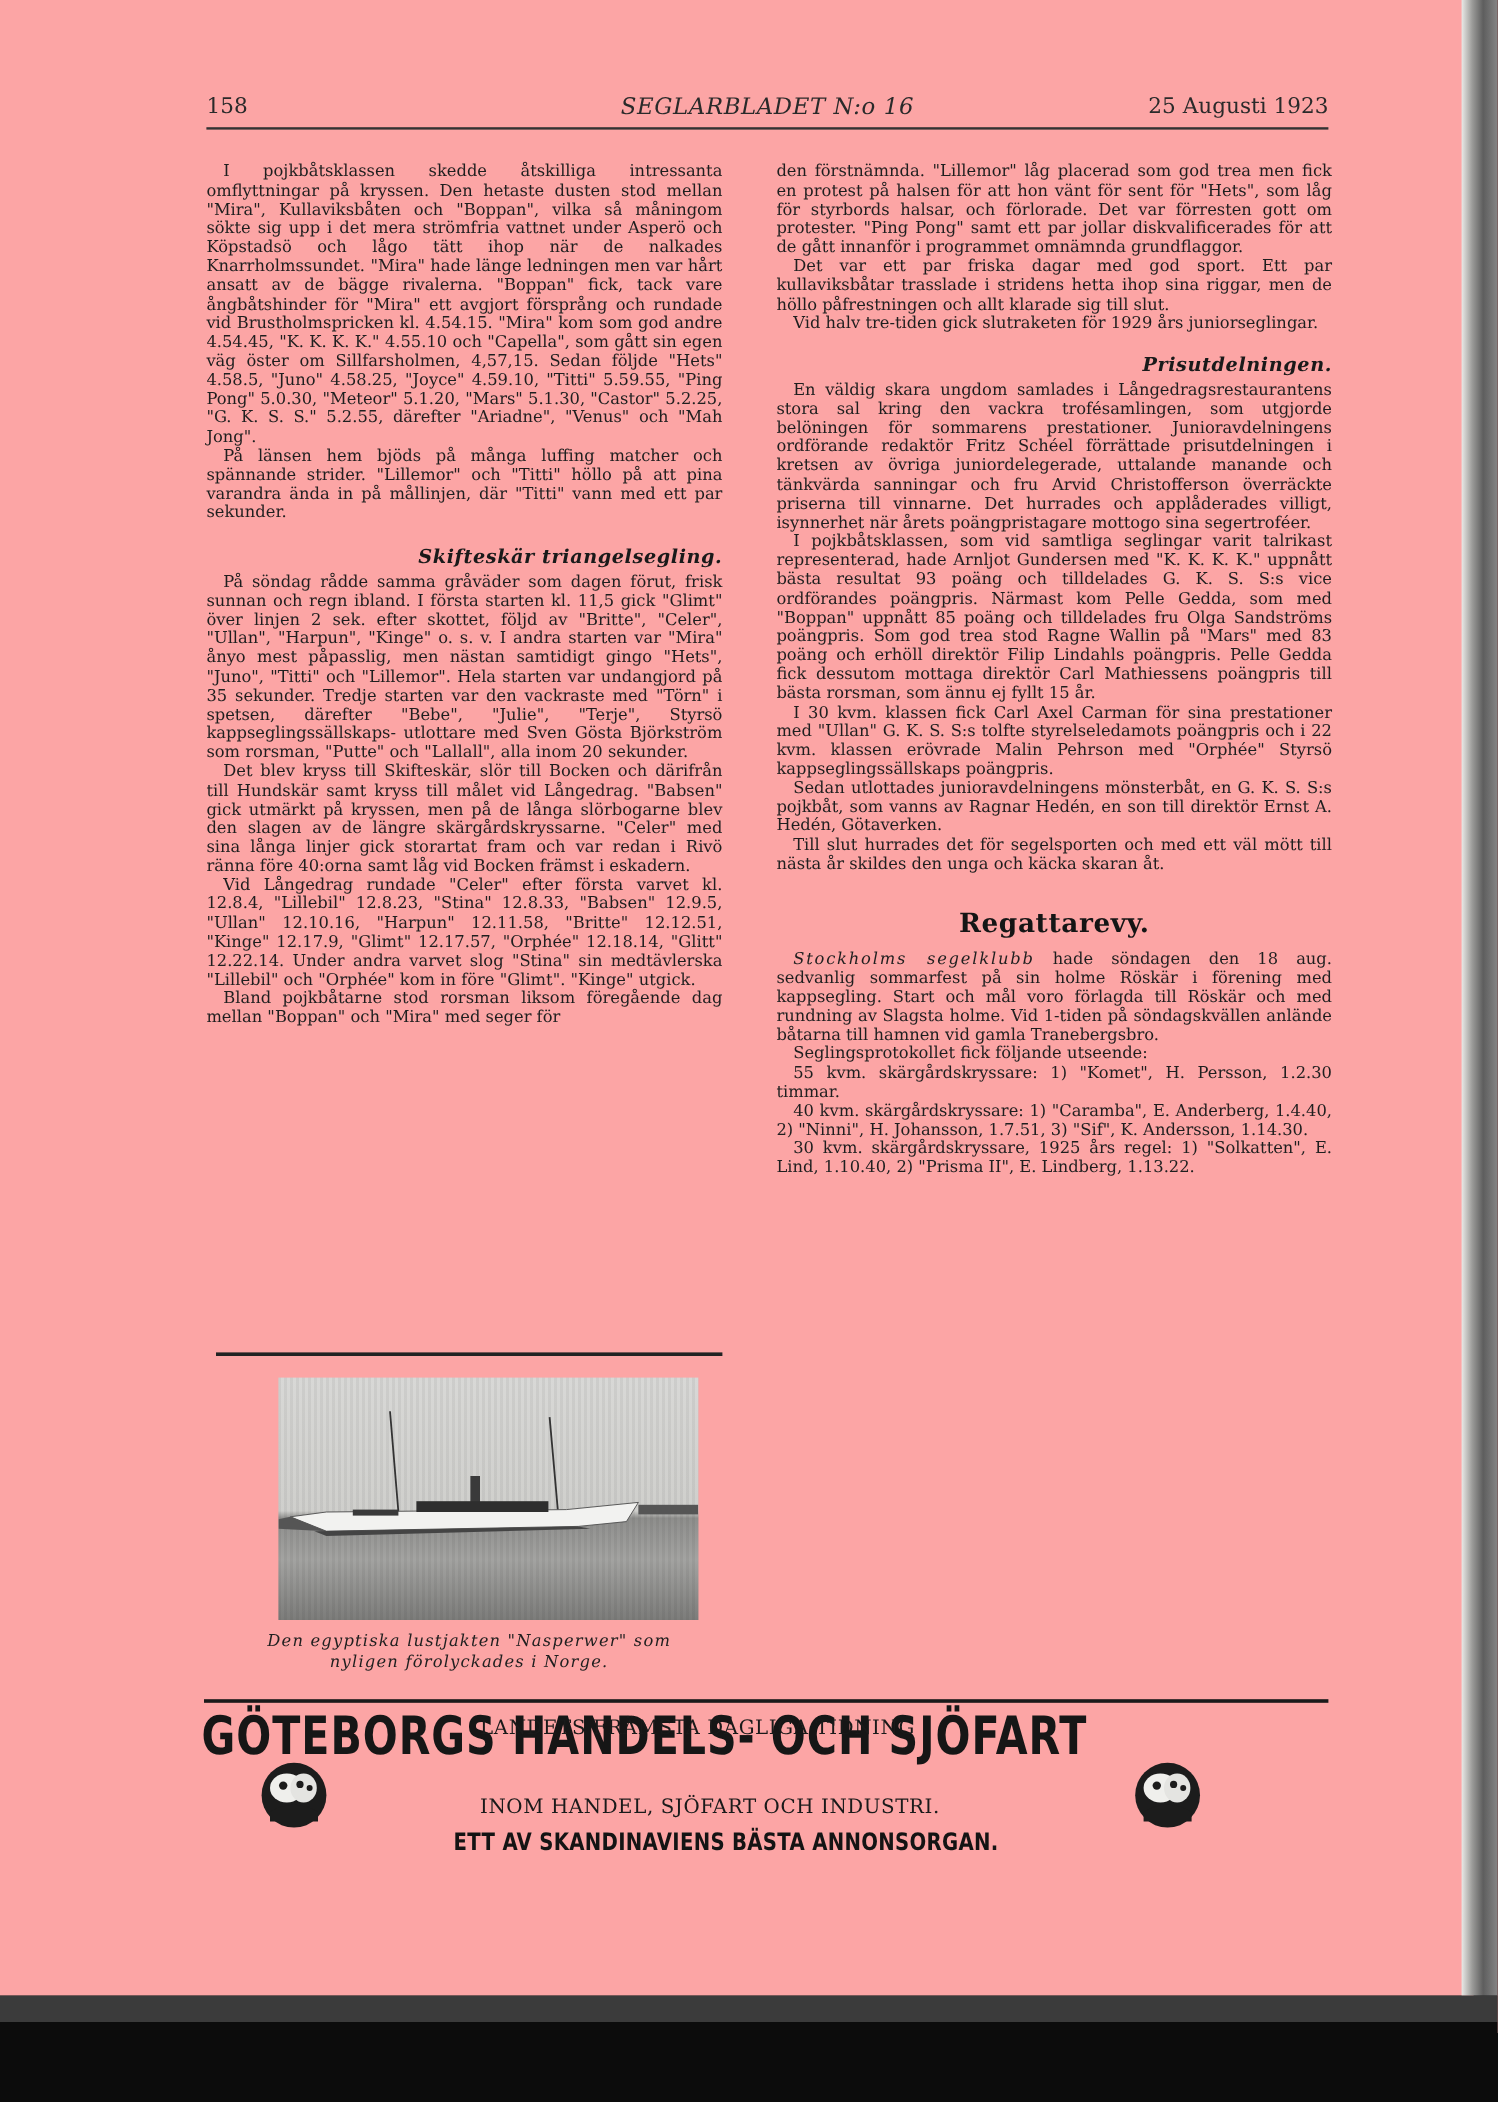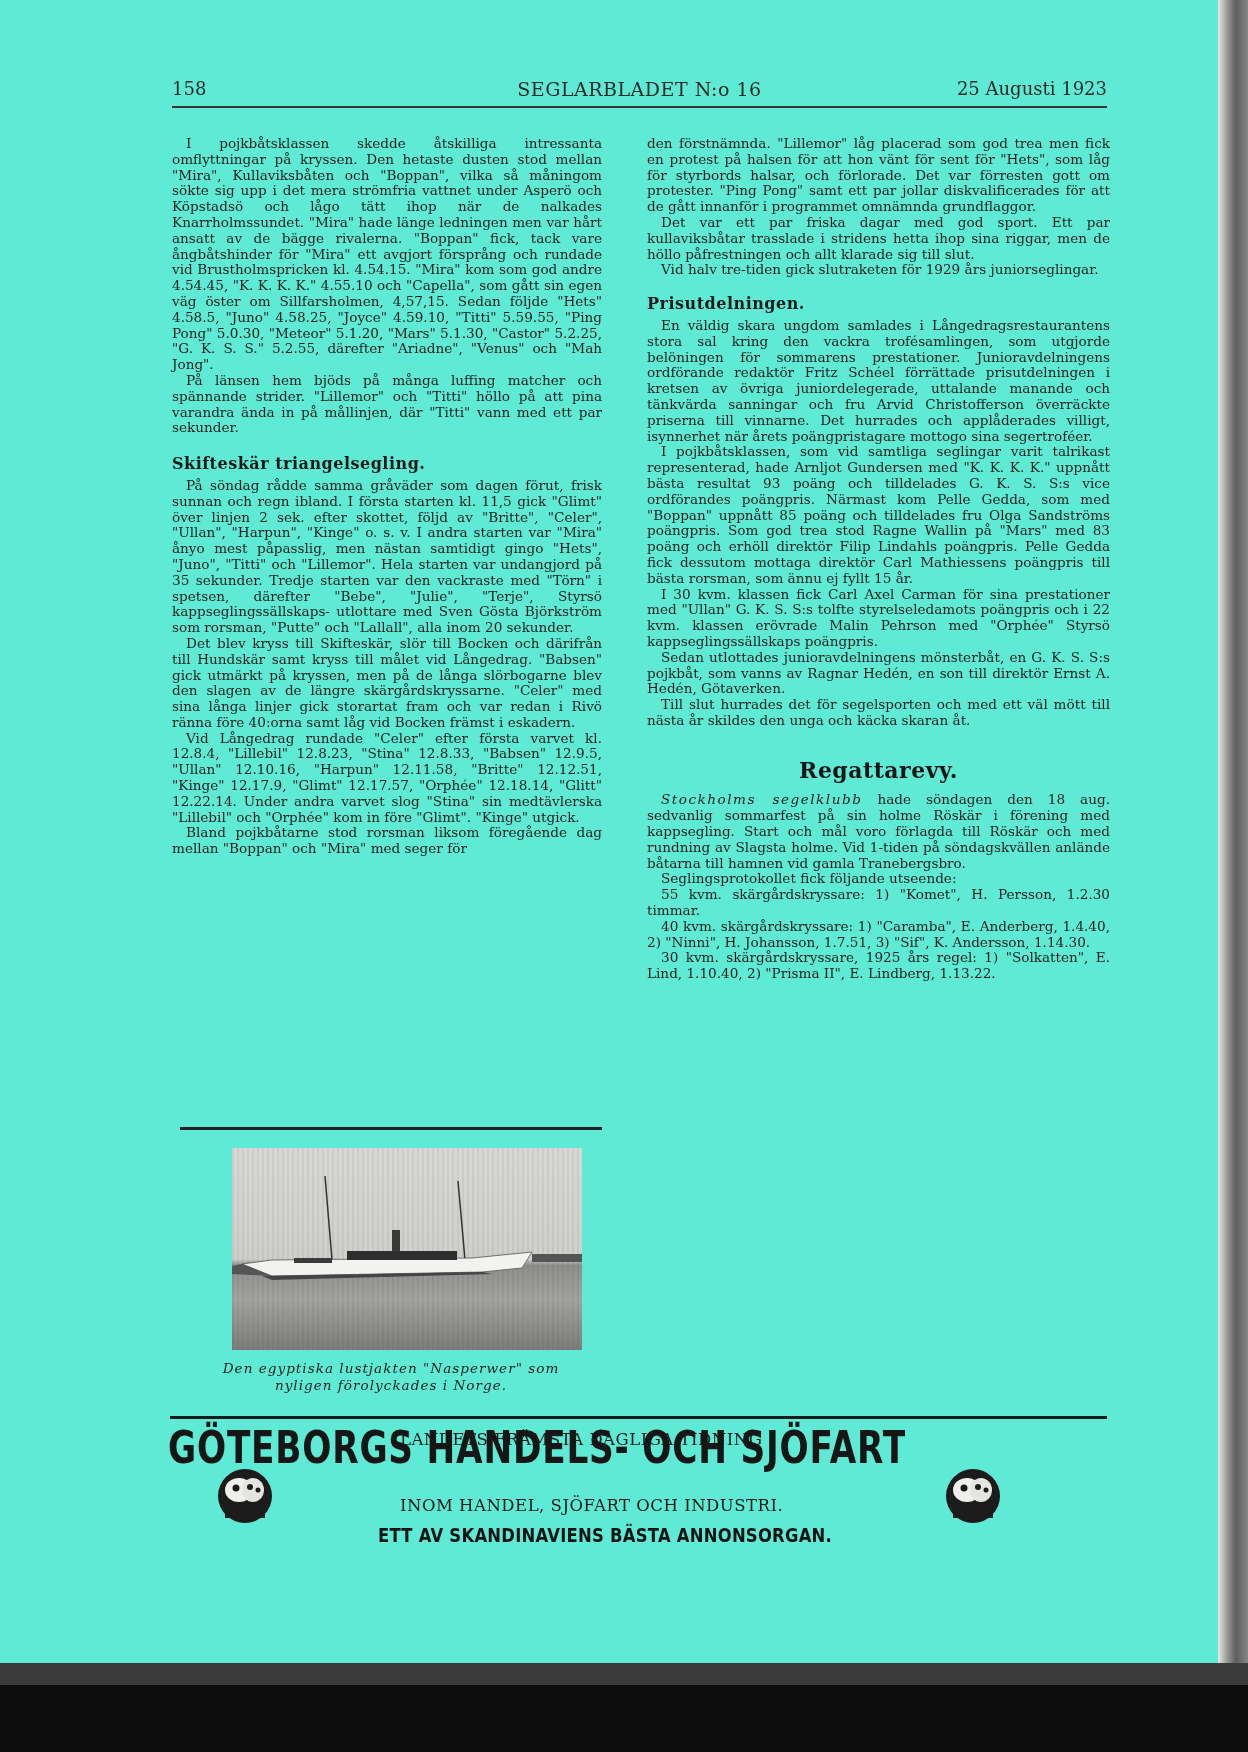--- a/index.html
+++ b/index.html
@@ -3,57 +3,57 @@
 <meta charset="utf-8">
 <style>
   html, body { margin:0; padding:0; }
   body {
     width:1248px; height:1752px; overflow:hidden; position:relative;
     background:#1a1a1a;
     font-family:"DejaVu Serif", serif;
   }
   .page {
     position:absolute; left:0; top:0; width:1228px; height:1663px;
-    background:#5eead4;
+    background:#fca5a5;
   }
   .binding {
     position:absolute; left:1218px; top:0; width:30px; height:1663px;
     background:linear-gradient(to right,#e9e9e6 0%,#9a9a98 30%,#5e5e5e 60%,#858585 100%);
   }
   .bottom-edge {
     position:absolute; left:0; top:1663px; width:1248px; height:22px;
     background:#3b3b3b;
   }
   .bottom-dark {
     position:absolute; left:0; top:1685px; width:1248px; height:67px;
     background:#0c0c0c;
   }
   .header {
     position:absolute; left:172px; top:78px; width:935px; height:26px;
     color:#2a2a2a; font-size:18px;
   }
   .header .pno { position:absolute; left:0; top:0; }
   .header .title {
     position:absolute; left:0; right:0; text-align:center; top:0;
-    font-size:19px; letter-spacing:0.5px;
+    font-style:italic; font-size:19px; letter-spacing:0.5px;
   }
   .header .date { position:absolute; right:0; top:0; }
   .header-rule {
     position:absolute; left:172px; top:106px; width:935px; height:2px; background:#333;
   }
   .col {
     position:absolute; color:#1f1f1f; font-size:13.6px; line-height:15.8px;
     text-align:justify; hyphens:manual;
   }
   .col p { margin:0; text-indent:14px; }
   .col-left { left:172px; top:136px; width:430px; }
   .col-right { left:647px; top:136px; width:463px; }
   .col h3 {
-    margin:20px 0 6px 0; text-align:left; font-size:16px; font-weight:bold;
-    letter-spacing:0.5px; color:#1a1a1a;
+    margin:20px 0 6px 0; text-align:right; font-size:16px; font-weight:bold;
+    letter-spacing:0.5px; color:#1a1a1a;font-style:italic;
   }
   .col h2 {
     margin:0; text-align:center; font-size:22px; font-weight:bold; color:#151515;
     letter-spacing:0.5px;
   }
   .col em { font-style:italic; letter-spacing:1.5px; }
   .left-rule {
     position:absolute; left:180px; top:1127px; width:422px; height:3px; background:#222;
   }
   .photo {

